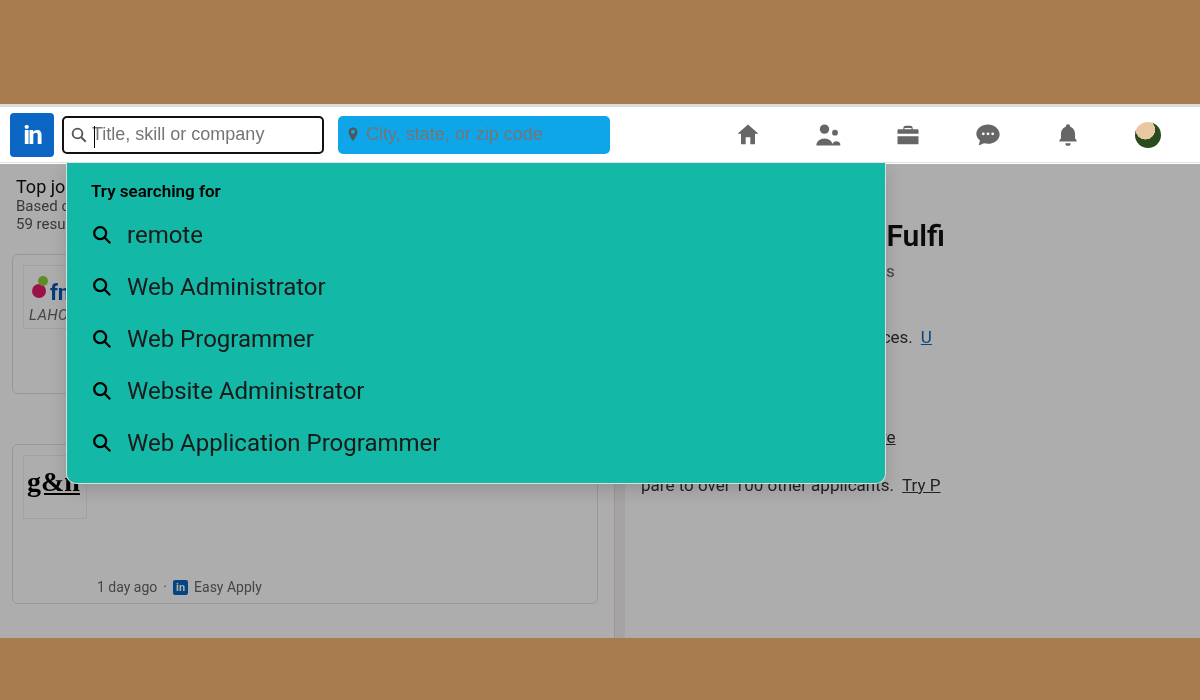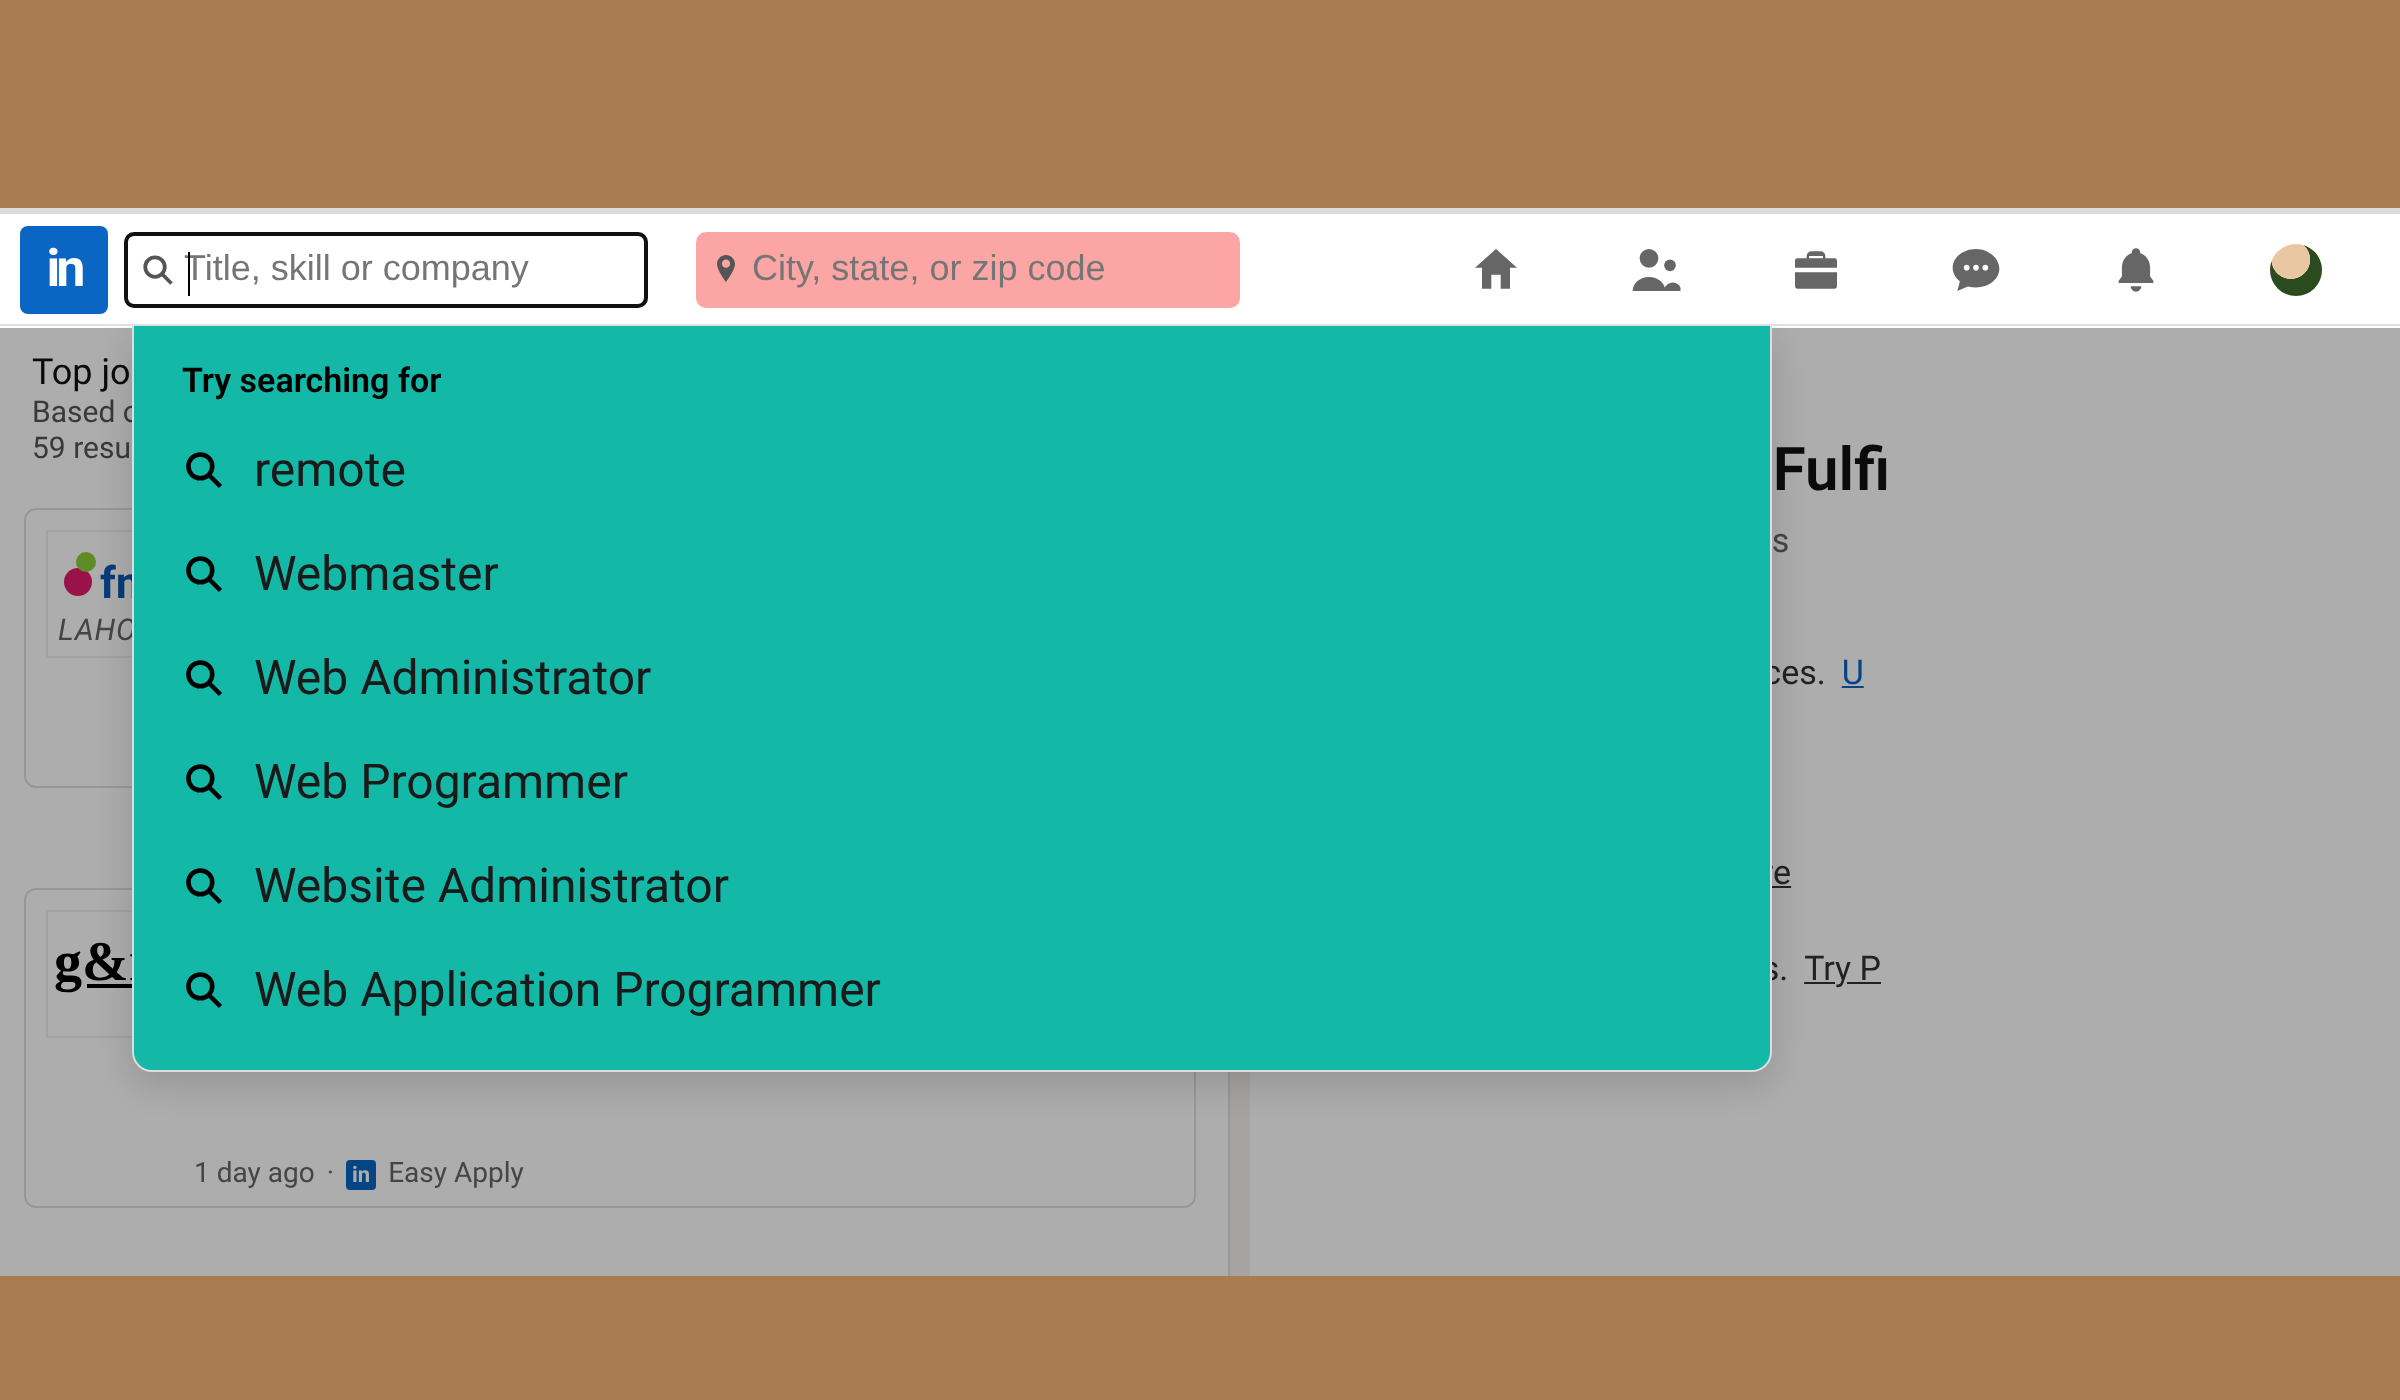--- a/index.html
+++ b/index.html
@@ -59,37 +59,37 @@
     justify-content: center;
     border-radius: 4px;
     margin-right: 8px;
     flex: 0 0 auto;
     letter-spacing: -2px;
   }
   .search-wrap {
     position: relative;
     display: flex;
     align-items: center;
-    gap: 24px;
+    gap: 14px;
   }
   .search-input-box {
     position: relative;
     display: flex;
     align-items: center;
     border: 2px solid #111;
     border-radius: 5px;
     height: 38px;
     width: 262px;
     background: #fff;
     box-sizing: border-box;
     padding: 0 6px 0 4px;
   }
   .search-input-box.location {
     border: none;
-    background: #fca5a5;
+    background: #0ea5e9;
     width: 272px;
   }
   .search-input-box input {
     border: none;
     outline: none;
     background: transparent;
     font-size: 18px;
     color: #444;
     width: 100%;
     padding-left: 2px;
@@ -429,29 +429,20 @@
           </span>
           <span>remote</span>
         </div>
         <div class="srow">
           <span class="mag">
             <svg viewBox="0 0 24 24" width="22" height="22" fill="none" stroke="currentColor" stroke-width="2.5">
               <circle cx="10" cy="10" r="6.5"></circle>
               <line x1="15" y1="15" x2="21" y2="21"></line>
             </svg>
           </span>
-          <span>Webmaster</span>
-        </div>
-        <div class="srow">
-          <span class="mag">
-            <svg viewBox="0 0 24 24" width="22" height="22" fill="none" stroke="currentColor" stroke-width="2.5">
-              <circle cx="10" cy="10" r="6.5"></circle>
-              <line x1="15" y1="15" x2="21" y2="21"></line>
-            </svg>
-          </span>
           <span>Web Administrator</span>
         </div>
         <div class="srow">
           <span class="mag">
             <svg viewBox="0 0 24 24" width="22" height="22" fill="none" stroke="currentColor" stroke-width="2.5">
               <circle cx="10" cy="10" r="6.5"></circle>
               <line x1="15" y1="15" x2="21" y2="21"></line>
             </svg>
           </span>
           <span>Web Programmer</span>

